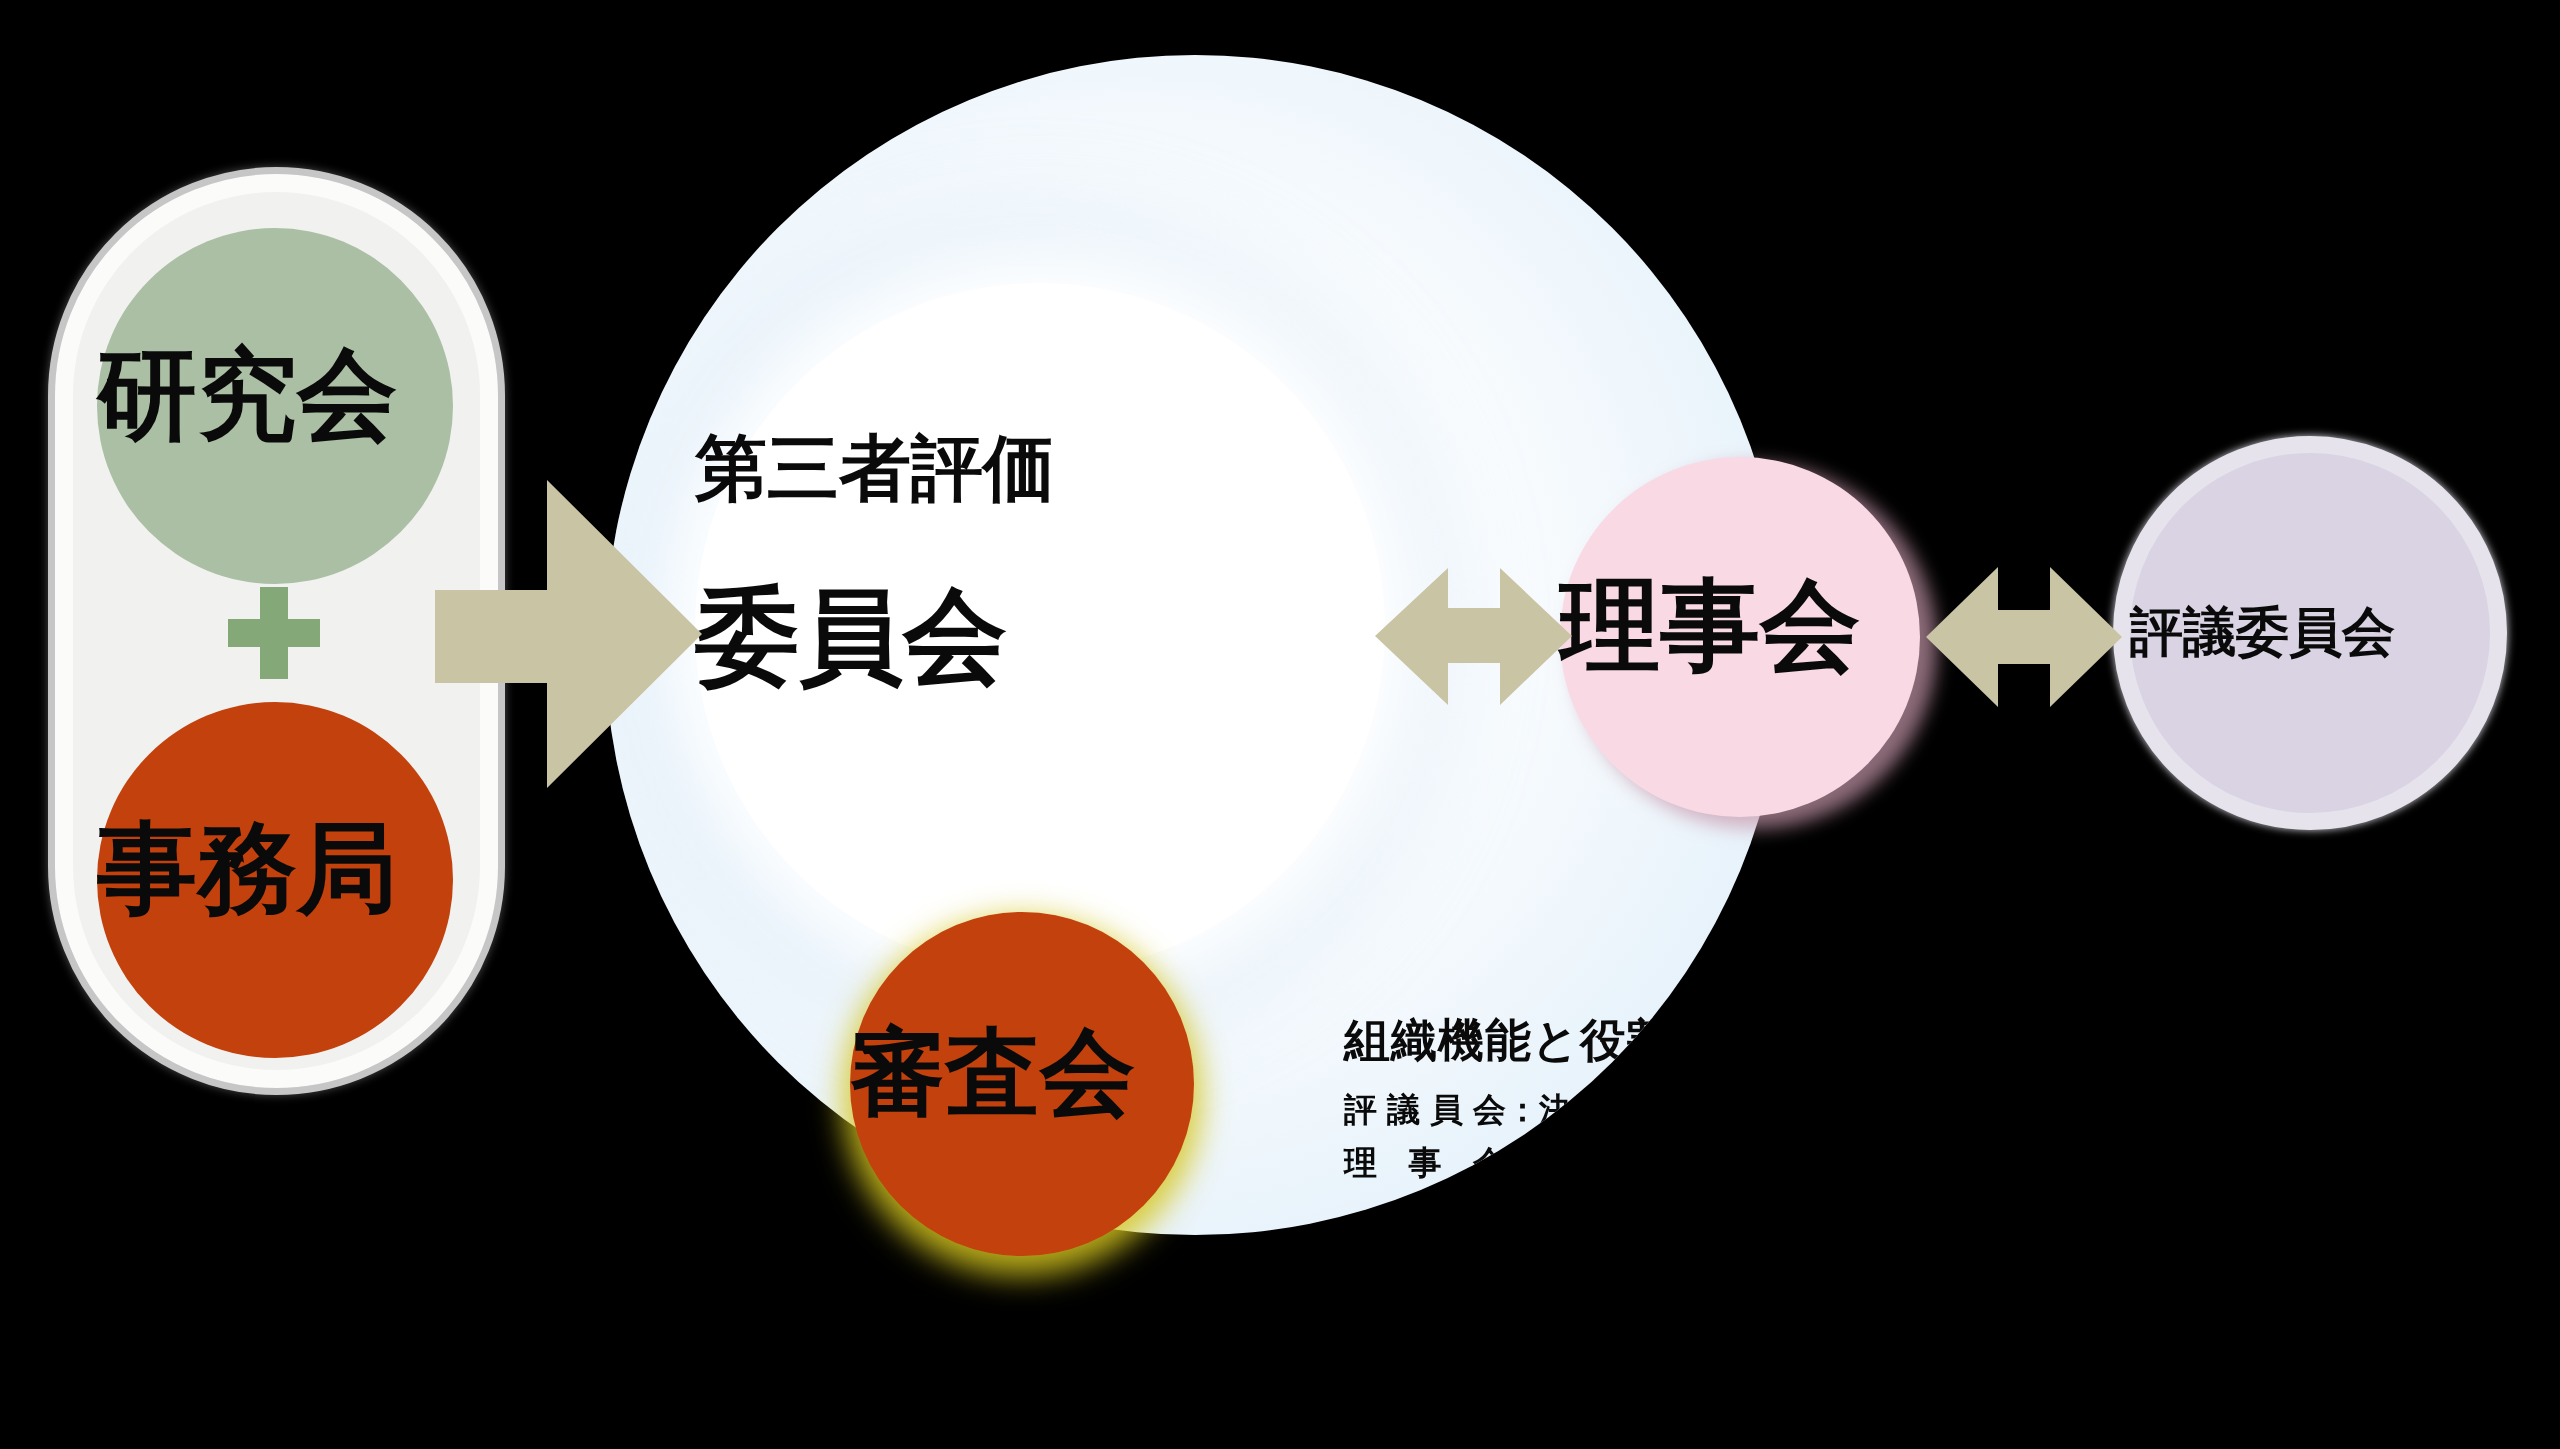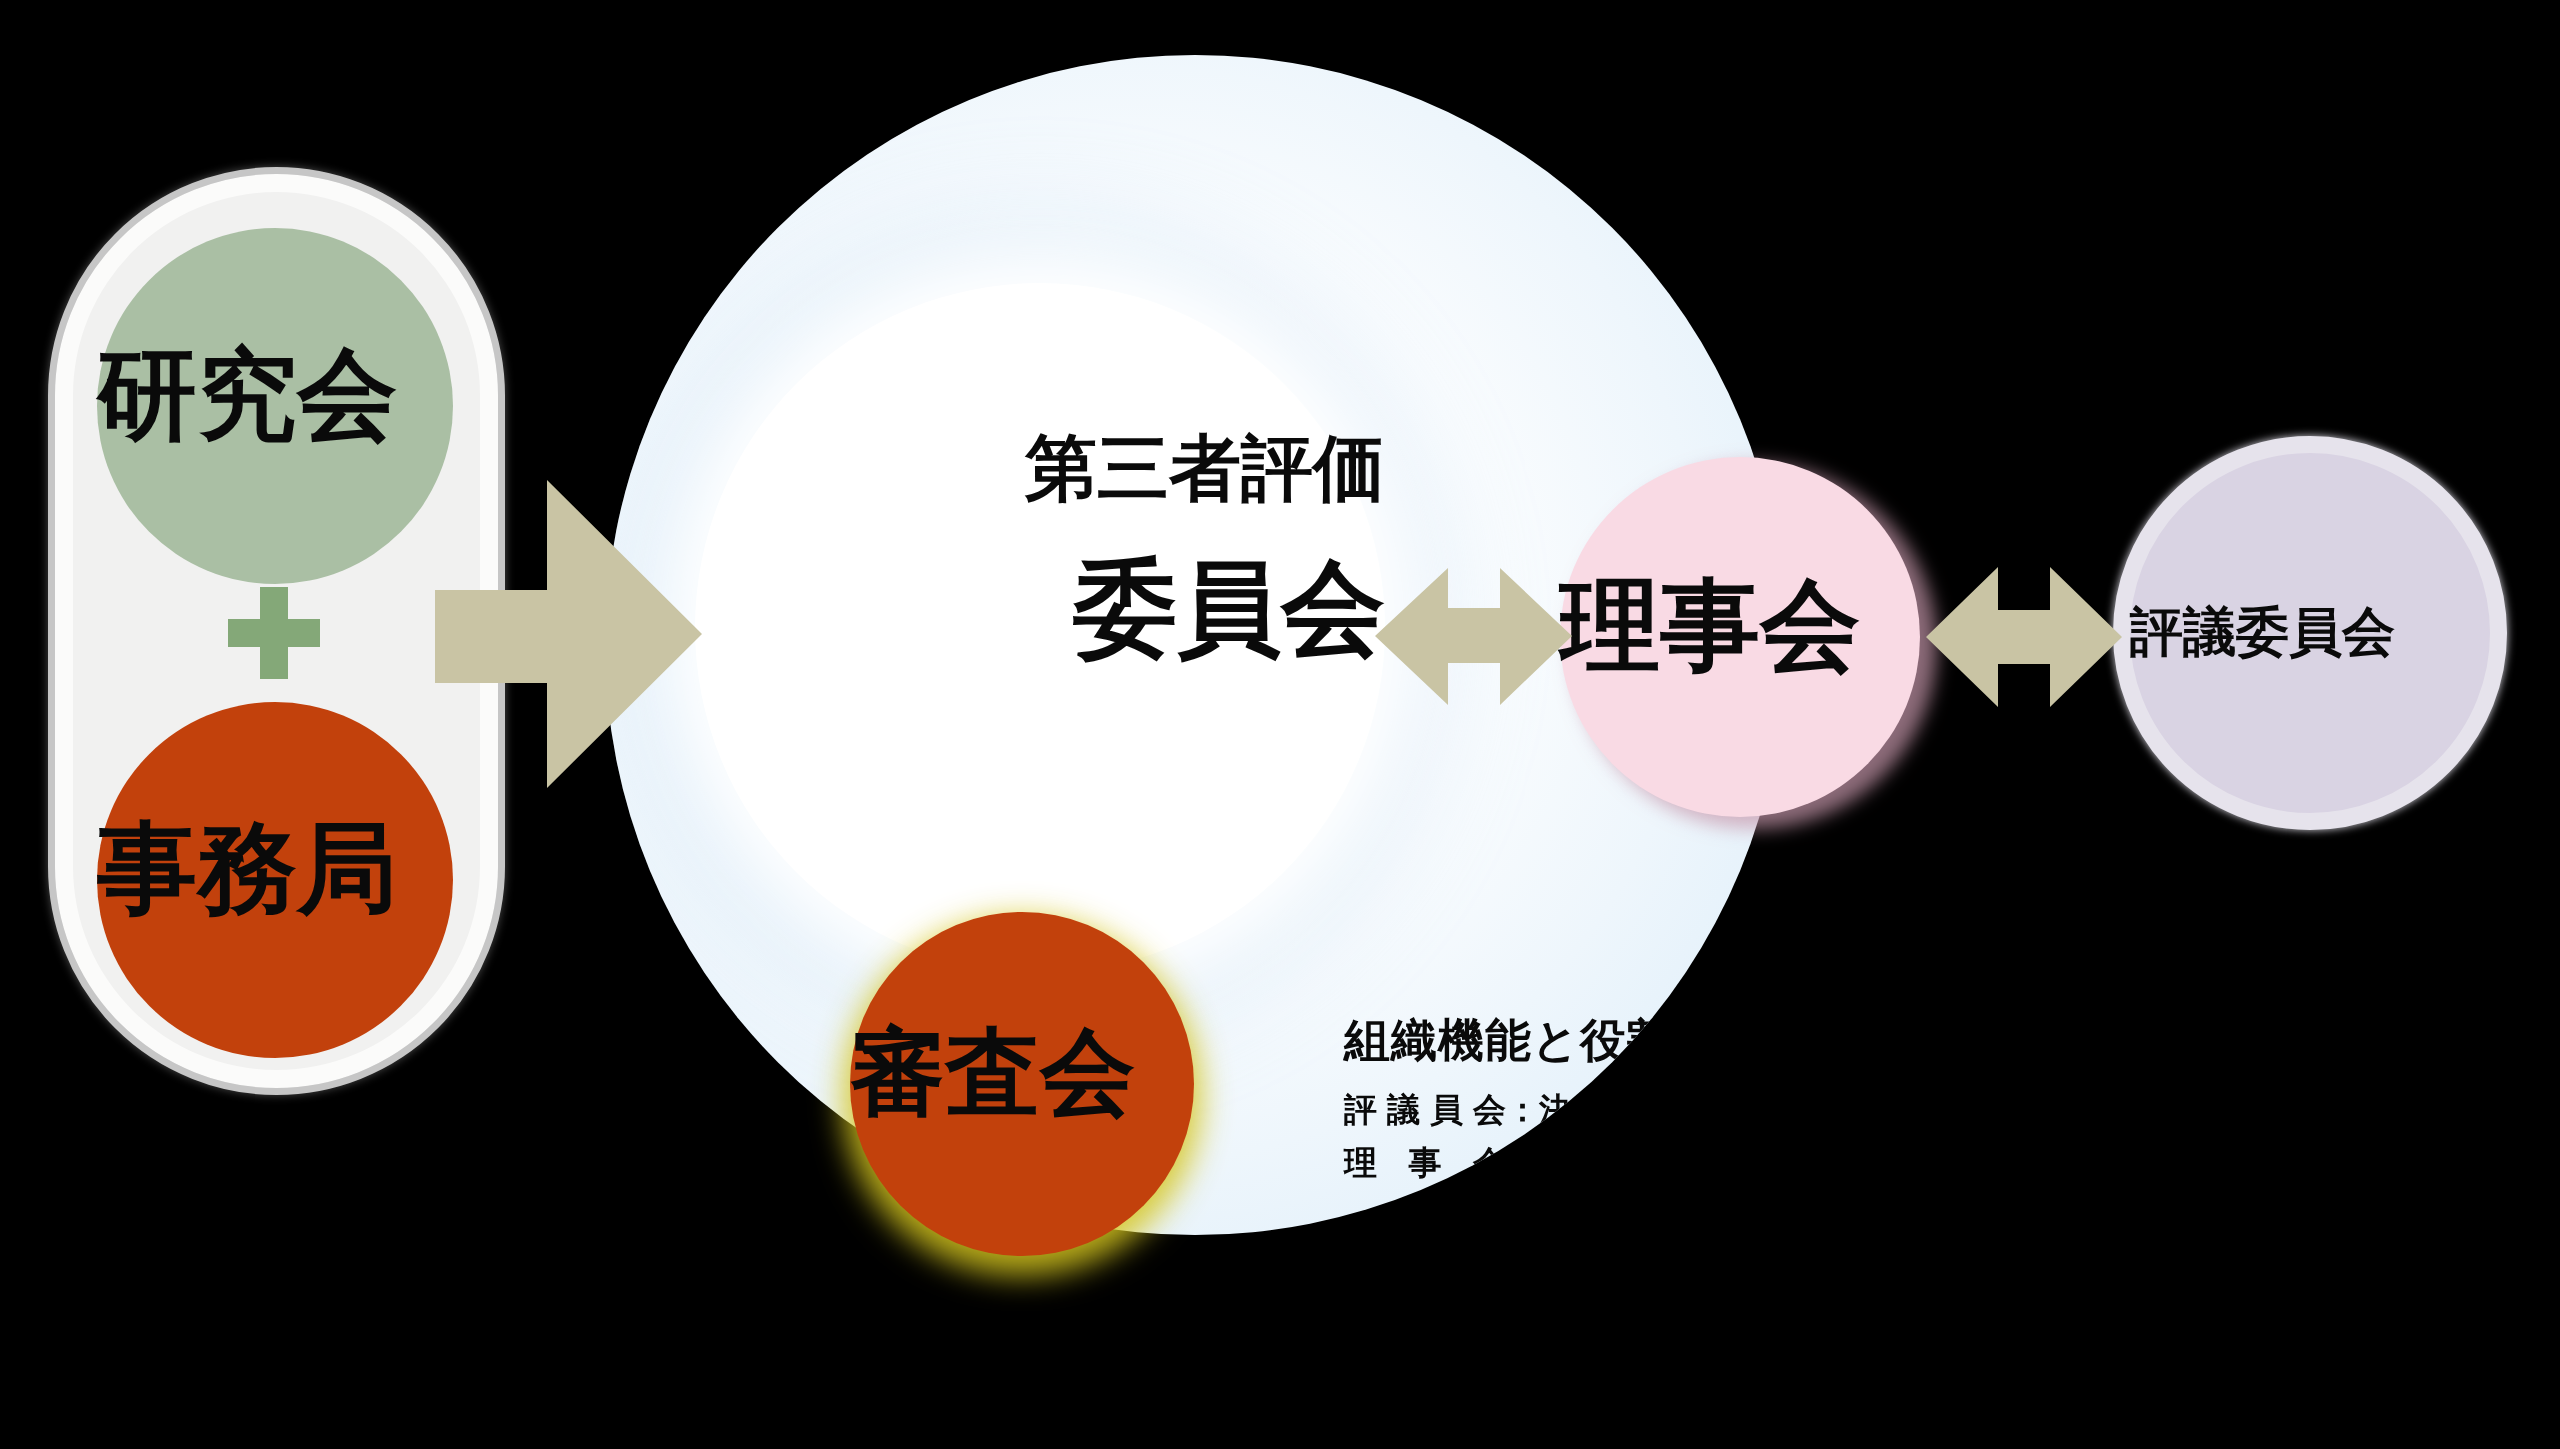--- a/index.html
+++ b/index.html
@@ -29,23 +29,23 @@
   .blue-circle {
     position:absolute; left:605px; top:55px; width:1180px; height:1180px;
     border-radius:50%; overflow:hidden; z-index:2;
     background: radial-gradient(circle at 45% 46%, #ffffff 30%, #eef6fc 62%, #e0effa 85%, #daecf9 100%);
   }
   .white-circle {
     position:absolute; left:90px; top:228px; width:690px; height:690px; border-radius:50%;
     background:#ffffff;
     box-shadow: 0 0 60px 30px rgba(255,255,255,.95), 0 0 110px 60px rgba(213,232,247,.65);
   }
-  .committee-text { position:absolute; left:90px; top:228px; width:690px; text-align:right; padding-top:141px; }
+  .committee-text { position:absolute; left:90px; top:228px; width:690px; text-align:left; padding-top:141px; }
   .committee-text .l12 { font-size:72px; line-height:88px; }
-  .committee-text .l3  { font-size:104px; line-height:112px; margin-top:40px; }
+  .committee-text .l3  { font-size:104px; line-height:112px; margin-top:68px; }
 
   .org { position:absolute; left:703px; top:958px; white-space:nowrap;margin-left:36px; }
   .org .org-heading { font-size:46px; line-height:54px; letter-spacing:1px; margin-bottom:16px; }
   .org-row { font-size:33px; line-height:53px; }
   .jlabel { display:inline-block; width:162px; text-align:justify; text-align-last:justify; }
 
   
   .yellow-circle {
     left:850px; top:912px; width:344px; height:344px; background:#ebe35b;
     box-shadow: 0 12px 30px 8px rgba(213,197,31,.85);

